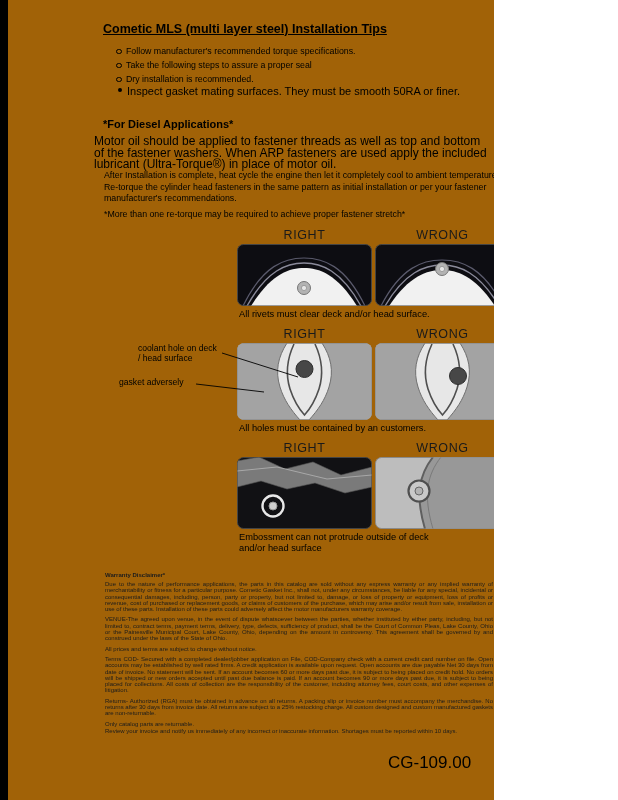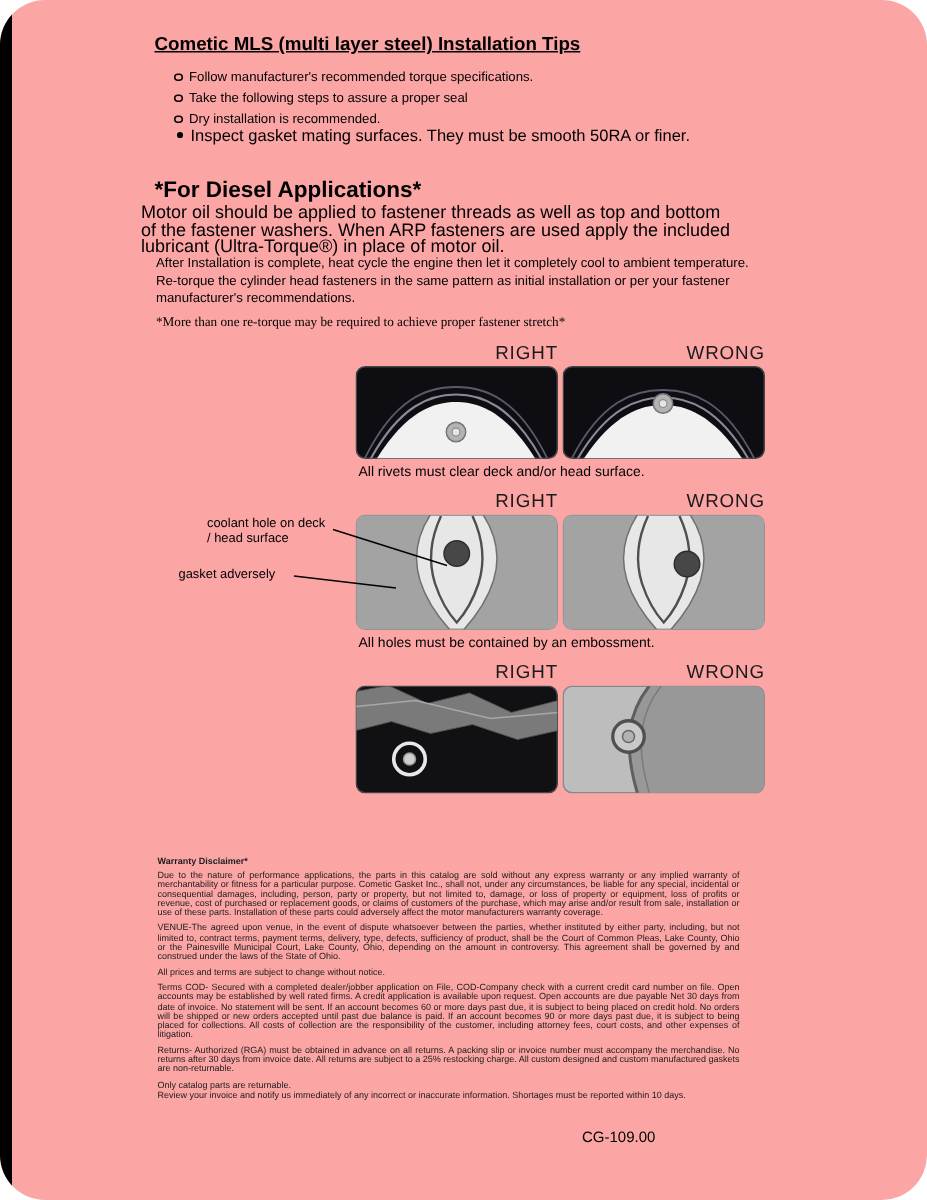--- a/index.html
+++ b/index.html
@@ -1,52 +1,52 @@
 <!DOCTYPE html>
 <html><head>
 <meta charset="utf-8">
 <style>
   * { margin:0; padding:0; box-sizing:border-box; }
   html,body { margin:0; }
   body { font-family:"Liberation Sans", sans-serif; background:#ffffff; color:#000; }
-  .page { position:relative; width:618px; height:800px; background:#fca5a5; overflow:hidden;border-radius:30px; }
+  .page { position:relative; width:494px; height:800px; background:#a16207; overflow:hidden; }
   .edge-left { position:absolute; left:0; top:0; width:8px; height:100%; background:#000; }
 
   .title { position:absolute; left:103px; top:22px; font-size:12.5px; font-weight:bold; text-decoration:underline; white-space:nowrap; }
 
   .tips { position:absolute; left:115px; top:46px; list-style:none; font-size:8.8px; }
   .tips li { position:relative; padding-left:11px; margin-bottom:4px; white-space:nowrap; }
   .tips li::before { content:""; position:absolute; left:1px; top:2.6px; width:3.5px; height:3.5px; border:1px solid #000; border-radius:50%; }
   .subtips { position:absolute; left:117px; top:85px; list-style:none; font-size:11px; }
   .subtips li { position:relative; padding-left:10px; margin-bottom:3.6px; white-space:nowrap; }
   .subtips li::before { content:""; position:absolute; left:1px; top:2.8px; width:3.8px; height:3.8px; background:#000; border-radius:50%; }
 
-  .diesel-heading { position:absolute; left:103px; top:118px; font-size:15px; font-weight:bold; }
+  .diesel-heading { position:absolute; left:103px; top:118px; font-size:11px; font-weight:bold; }
   .para1 { position:absolute; left:94px; top:136px; width:398px; font-size:12px; line-height:11.5px; }
   .para2 { position:absolute; left:104px; top:170px; width:398px; font-size:8.8px; line-height:11.5px; }
-  .note  { position:absolute; left:104px; top:209px; font-size:8.8px; white-space:nowrap;font-family:Liberation Serif, serif; }
+  .note  { position:absolute; left:104px; top:209px; font-size:8.8px; white-space:nowrap; }
 
   .figures { position:absolute; left:237px; top:228px; width:276px; }
   .fig-row { display:flex; gap:3px; }
   .fig-col { width:135px; }
-  .fig-label { text-align:right; font-size:12.5px; letter-spacing:0.6px; color:#1a1a1a; margin-bottom:2px; height:14px; }
+  .fig-label { text-align:center; font-size:12.5px; letter-spacing:0.6px; color:#1a1a1a; margin-bottom:2px; height:14px; }
   .fig-img { display:block; width:135px; }
   .fig-caption { font-size:9.3px; margin:3px 0 8px 2px; }
   .fig-caption.wrap { width:212px; line-height:11px; margin-bottom:0; }
 
   .callout1 { position:absolute; left:138px; top:343px; width:80px; font-size:8.6px; line-height:10px; }
   .callout2 { position:absolute; left:119px; top:377px; font-size:8.6px; white-space:nowrap; }
   .callout-lines { position:absolute; left:190px; top:348px; width:120px; height:50px; pointer-events:none; }
 
   .legal { position:absolute; left:105px; top:572px; width:388px; color:#1c1c1c; }
   .legal h3 { font-size:6px; font-weight:bold; margin-bottom:3px; }
   .legal p { font-size:6px; line-height:6.3px; margin-bottom:4px; text-align:justify; }
   .legal p.nj { text-align:left; }
 
-  .doc-code { position:absolute; left:388px; top:753px; font-size:10px; }
+  .doc-code { position:absolute; left:388px; top:753px; font-size:17px; }
 </style>
 </head>
 <body>
 
 <div class="page">
   <div class="edge-left"></div>
 
   <h1 class="title">Cometic MLS (multi layer steel) Installation Tips</h1>
 
   <ul class="tips">
@@ -134,21 +134,21 @@
           <rect x="0.5" y="0.5" width="134" height="76" rx="6" fill="#e7e7e7" stroke="#9a9a9a"></rect>
           <g clip-path="url(#c2w)">
             <path d="M 0 0 L 50 0 C 41 14 38 28 43 44 C 47 57 54 67 63 77 L 0 77 Z" fill="#a3a3a3" stroke="#6f6f6f"></path>
             <path d="M 135 0 L 85 0 C 94 14 97 28 92 44 C 88 57 81 67 72 77 L 135 77 Z" fill="#a3a3a3" stroke="#6f6f6f"></path>
             <path d="M 57 1 C 50 16 48 30 53 46 C 57 58 62 66 67.5 72 C 73 66 78 58 82 46 C 87 30 85 16 78 1" fill="none" stroke="#4f4f4f" stroke-width="1.6"></path>
             <circle cx="83" cy="33" r="8.5" fill="#474747" stroke="#2e2e2e"></circle>
           </g>
         </svg>
       </div>
     </div>
-    <div class="fig-caption">All holes must be contained by an embossment.</div>
+    <div class="fig-caption">All holes must be contained by an customers.</div>
 
     <div class="fig-row">
       <div class="fig-col">
         <div class="fig-label">RIGHT</div>
         <svg class="fig-img" viewBox="0 0 135 72">
           <defs>
               <clipPath id="c3r">
                 <rect x="0.5" y="0.5" width="134" height="71" rx="6"></rect>
               </clipPath>
             </defs>
@@ -173,20 +173,21 @@
           <g clip-path="url(#c3w)">
             <path d="M 58 0 C 44 18 40 38 50 72 L 135 72 L 135 0 Z" fill="#989898"></path>
             <path d="M 58 0 C 44 18 40 38 50 72" fill="none" stroke="#5f5f5f" stroke-width="2"></path>
             <path d="M 66 0 C 52 18 48 38 58 72" fill="none" stroke="#7a7a7a" stroke-width="1"></path>
             <circle cx="44" cy="34" r="10.5" fill="#c9c9c9" stroke="#4f4f4f" stroke-width="2.2"></circle>
             <circle cx="44" cy="34" r="4" fill="#b3b3b3" stroke="#666"></circle>
           </g>
         </svg>
       </div>
     </div>
+    <div class="fig-caption wrap">Embossment can not protrude outside of deck and/or head surface</div>
 
   </div>
 
   <div class="callout1">coolant hole on deck / head surface</div>
   <div class="callout2">gasket adversely</div>
   <svg class="callout-lines" viewBox="0 0 120 50">
     <line x1="32" y1="5" x2="108" y2="29" stroke="#000" stroke-width="0.9"></line>
     <line x1="6" y1="36" x2="74" y2="44" stroke="#000" stroke-width="0.9"></line>
   </svg>
 

